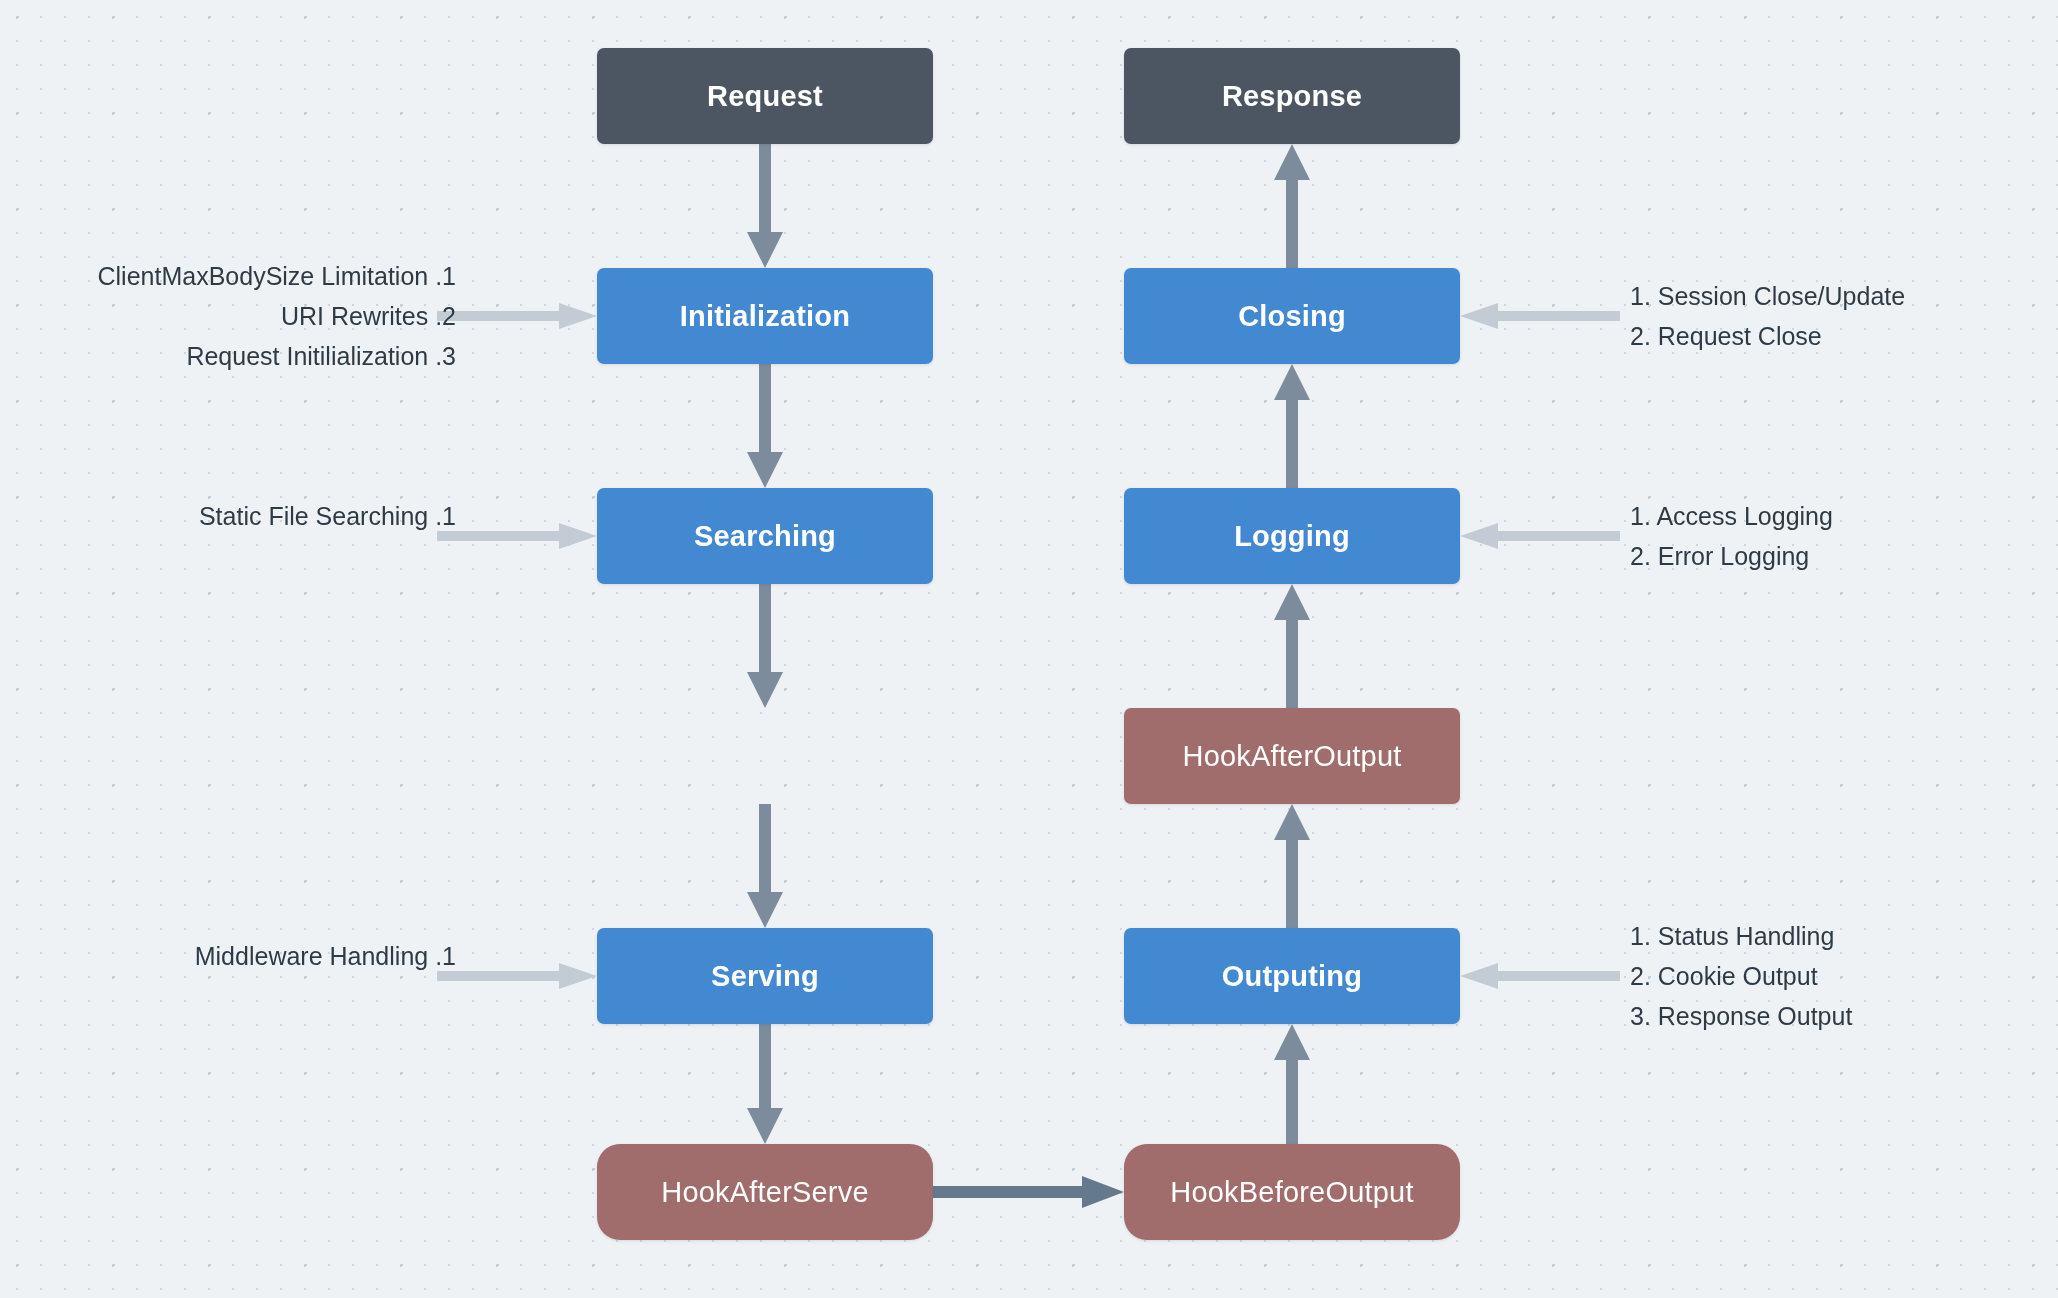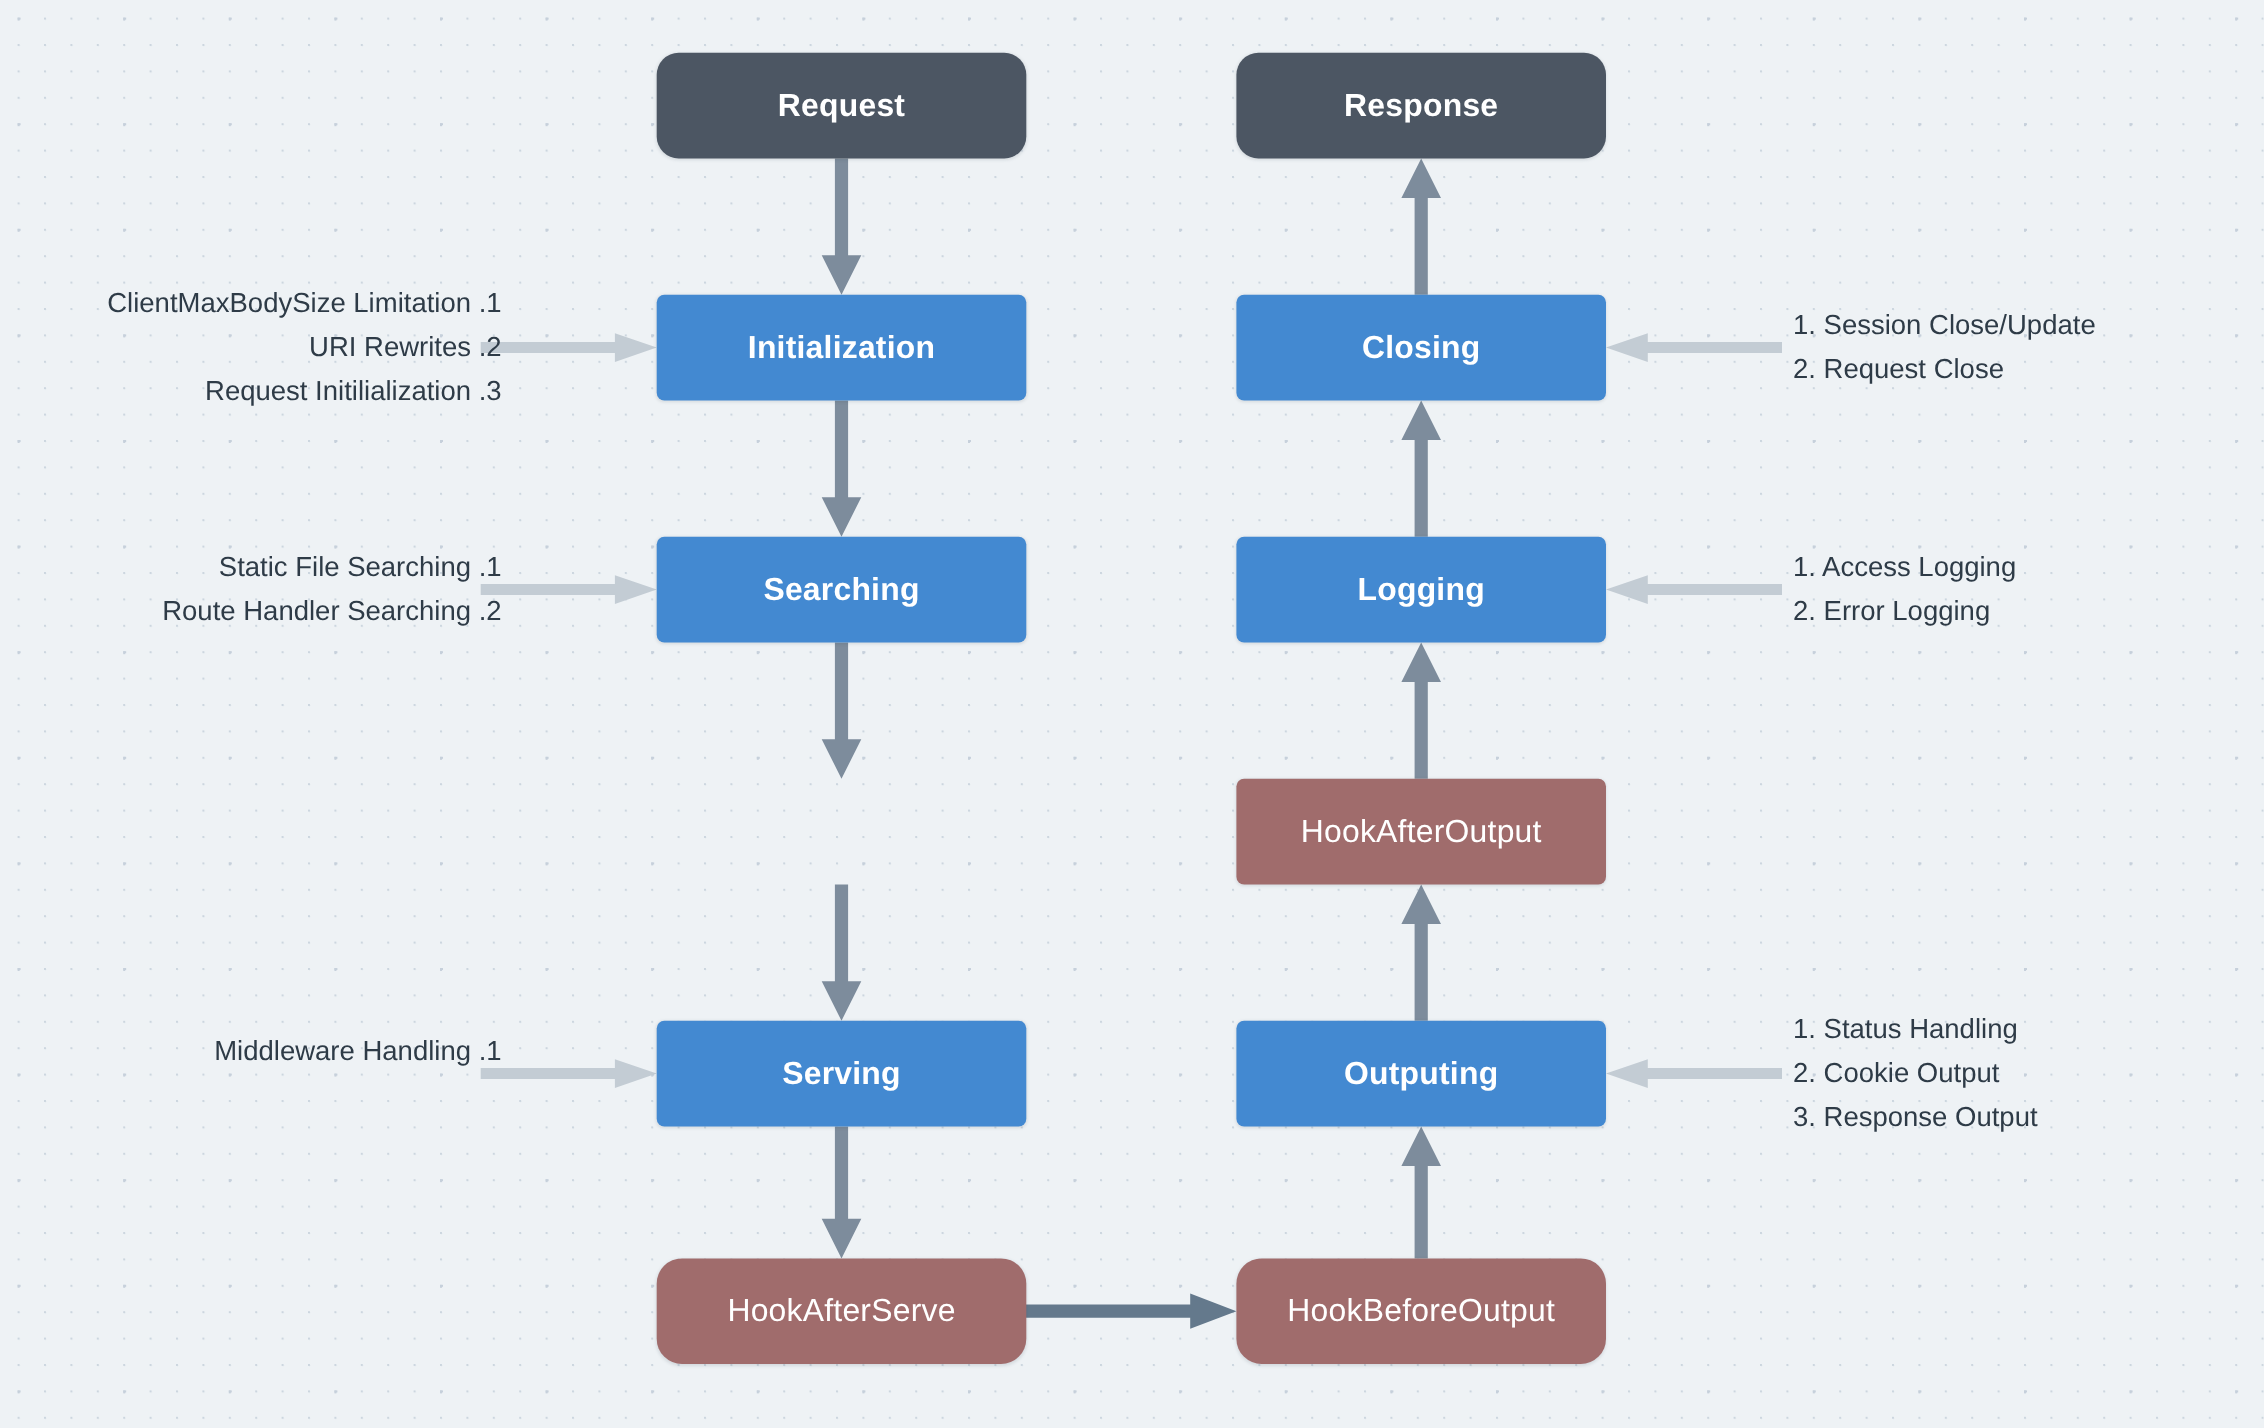--- a/index.html
+++ b/index.html
@@ -42,21 +42,20 @@
     justify-content: center;
     color: #ffffff;
     font-size: 29px;
     letter-spacing: 0.2px;
     box-shadow: 0 1px 3px rgba(40,55,70,0.13);
     user-select: none;
   }
   .node-terminal {
     background: #4c5663;
     font-weight: bold;
-    border-radius: 20px;
   }
   .node-stage {
     background: #4389d1;
     font-weight: bold;
   }
   .node-hook {
     background: #a06c6c;
     font-weight: normal;
   }
 
@@ -223,21 +222,20 @@
   <div class="node node-hook col-right row-5">HookBeforeOutput</div>
 
   <div class="annot annot-left" style="top:256px;">
     <span class="line">ClientMaxBodySize Limitation .1</span>
     <span class="line">URI Rewrites .2</span>
     <span class="line">Request Initilialization .3</span>
   </div>
 
   <div class="annot annot-left" style="top:496px;">
     <span class="line">Static File Searching .1</span>
-    <span class="line">Route Handler Searching .2</span>
   </div>
 
   <div class="annot annot-left" style="top:936px;">
     <span class="line">Middleware Handling .1</span>
   </div>
 
   <div class="annot annot-right" style="top:276px;">
     <span class="line">1. Session Close/Update</span>
     <span class="line">2. Request Close</span>
   </div>

